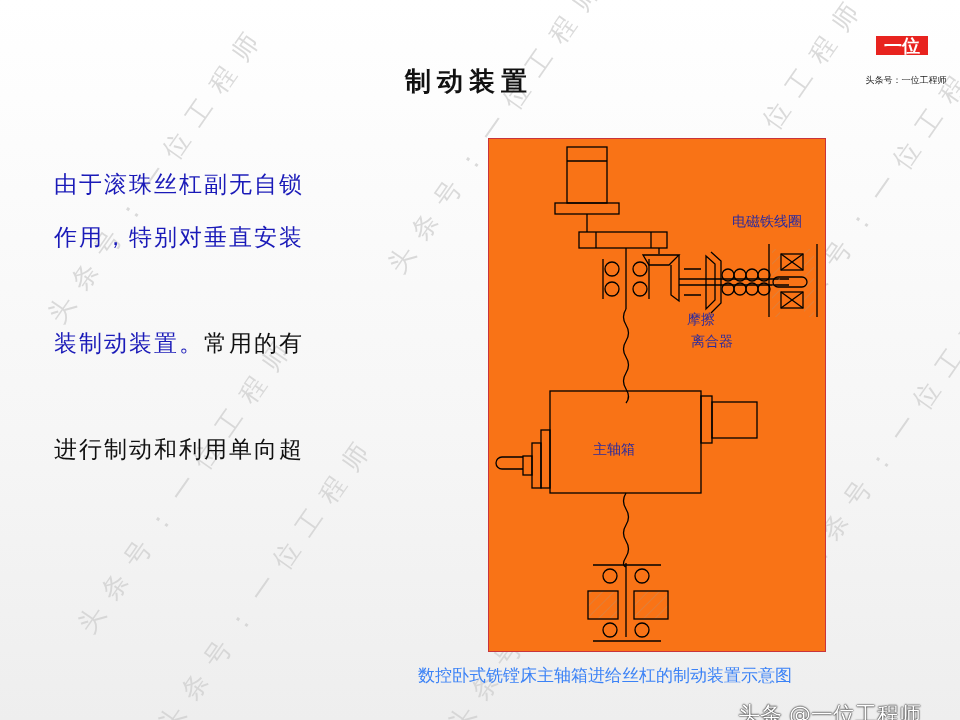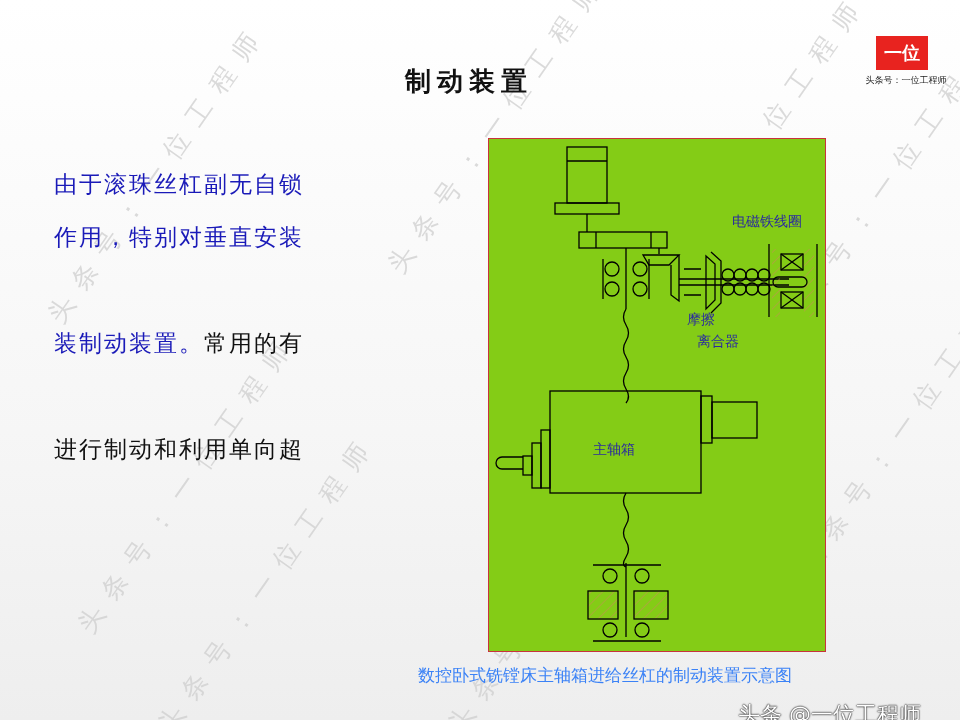--- a/index.html
+++ b/index.html
@@ -7,41 +7,41 @@
     width: 960px; height: 720px; position: relative; overflow: hidden;
     background: linear-gradient(180deg, #ffffff 0%, #f6f6f6 60%, #eeeeee 100%);
     font-family: "DejaVu Sans", "Liberation Sans", sans-serif;
   }
   .watermark {
     position: absolute; color: #cfcfcf; font-size: 26px; letter-spacing: 14px;
     transform: rotate(-55deg); transform-origin: left top; white-space: nowrap;
     font-family: "DejaVu Serif", serif; opacity: 0.75; pointer-events: none;
   }
   .logo-box {
-    position: absolute; left: 876px; top: 36px; width: 52px; height: 34px;
+    position: absolute; left: 876px; top: 36px; width: 52px; height: 19px;
     background: #e8231f; color: #fff; font-size: 18px; font-weight: bold;
     display: flex; align-items: center; justify-content: center;
   }
   .logo-sub {
     position: absolute; left: 852px; top: 74px; width: 108px; font-size: 9px;
     color: #222; text-align: center; white-space: nowrap;
   }
   .title {
     position: absolute; left: 405px; top: 64px; font-size: 26px; font-weight: bold;
     color: #111; letter-spacing: 6px; font-family: "DejaVu Serif", serif;
   }
   .body-text {
     position: absolute; left: 54px; top: 158px; width: 330px;
     font-size: 23px; line-height: 53px; letter-spacing: 2px;
     font-family: "DejaVu Serif", serif; color: #111;
   }
   .body-text .blue { color: #1a1ab8; }
   .diagram {
     position: absolute; left: 488px; top: 138px; width: 336px; height: 512px;
-    border: 1.5px solid #c8343c; background: #84cc16;
+    border: 1.5px solid #c8343c; background: #f97316;
   }
   .diagram svg { position: absolute; left: 0; top: 0; }
   .lbl {
     position: absolute; color: #2b2b9e; font-size: 14px; white-space: nowrap;
     font-family: "DejaVu Sans", sans-serif;
   }
   .caption {
     position: absolute; left: 418px; top: 664px; font-size: 17px; color: #3b82f6;
     white-space: nowrap;
   }
@@ -153,18 +153,18 @@
         <circle cx="153" cy="437" r="7"></circle>
       <rect x="99" y="452" width="30" height="28" fill="url(#hatch)"></rect>
       <rect x="145" y="452" width="34" height="28" fill="url(#hatch)"></rect>
       <circle cx="121" cy="491" r="7"></circle>
         <circle cx="153" cy="491" r="7"></circle>
       <line x1="104" y1="502" x2="172" y2="502"></line>
     </g>
   </svg>
   <div class="lbl" style="left:243px; top:74px;">电磁铁线圈</div>
   <div class="lbl" style="left:198px; top:172px;">摩擦</div>
-  <div class="lbl" style="left:208px; top:194px;font-family:Liberation Mono, monospace;">离合器</div>
+  <div class="lbl" style="left:202px; top:194px;font-family:Liberation Mono, monospace;">离合器</div>
   <div class="lbl" style="left:104px; top:302px;">主轴箱</div>
 </div>
 
 <div class="caption">数控卧式铣镗床主轴箱进给丝杠的制动装置示意图</div>
 <div class="source-mark">头条 @一位工程师</div>
 
 </body></html>

